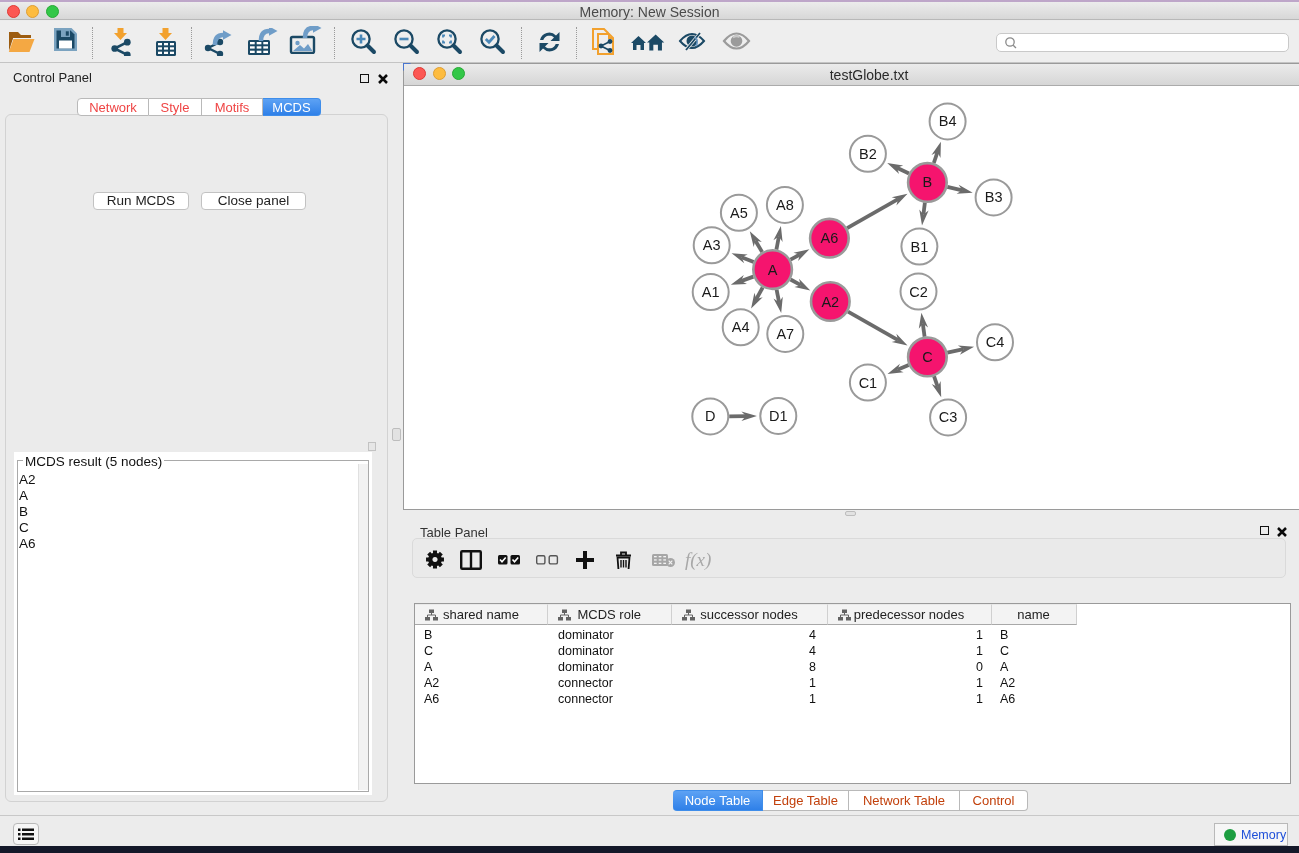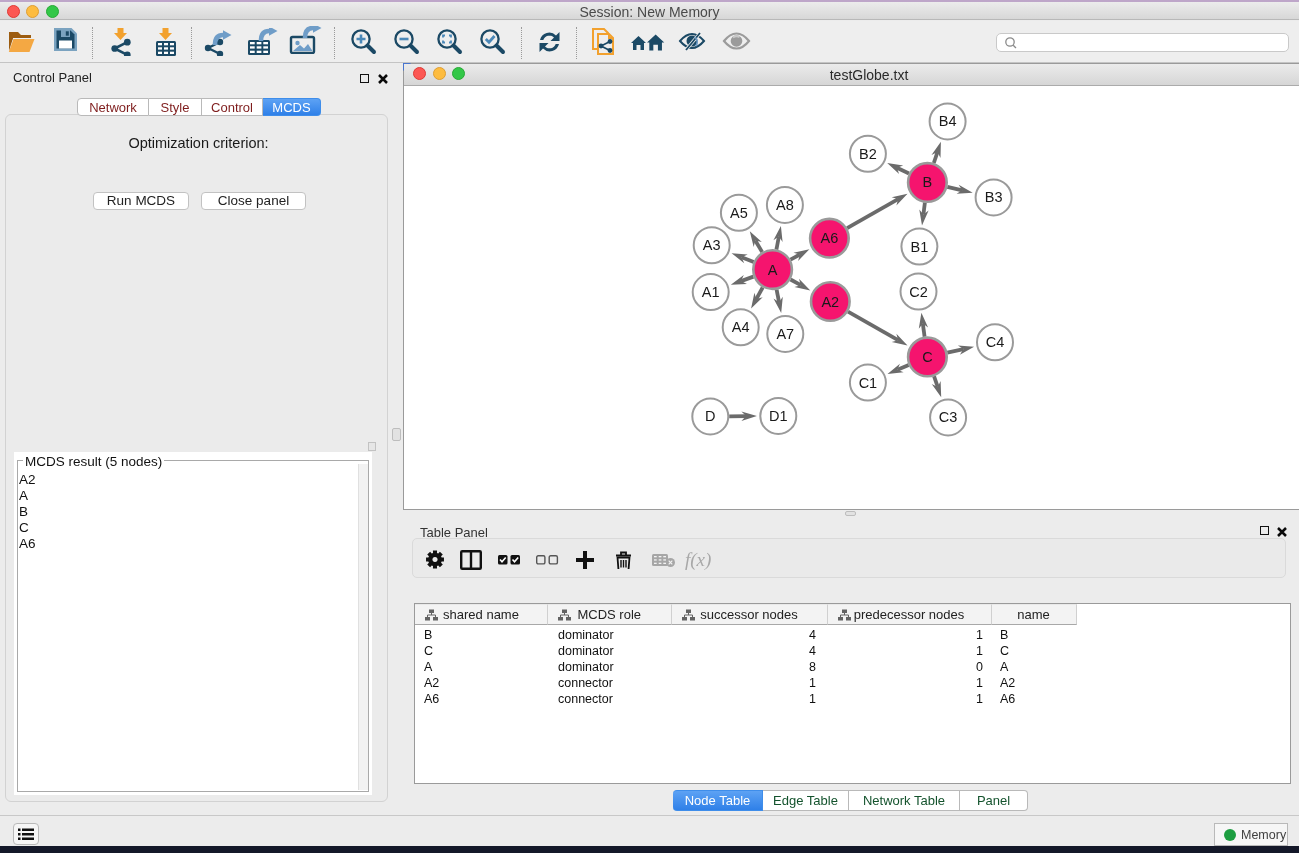--- a/index.html
+++ b/index.html
@@ -11,21 +11,21 @@
 .tl{position:absolute;width:13px;height:13px;border-radius:50%}
 #toolbar{left:0;top:21px;width:1299px;height:42px;background:#eeeeee;border-bottom:1px solid #c4c4c4}
 .sep{position:absolute;top:6px;height:32px;width:0;border-left:1px dotted #9a9a9a}
 .ticon{position:absolute;top:5px}
 #search{position:absolute;left:996px;top:12px;width:293px;height:19px;background:#fff;border:1px solid #c9c9c9;border-radius:5px}
 
 #cpanel{left:0;top:63px;width:391px;height:752px;background:#ececec}
 #cpanel h1{font-size:13px;font-weight:normal;color:#222;position:absolute;left:13px;top:7px}
 .winbtn{position:absolute;top:11px;width:9px;height:9px;border:1.5px solid #111}
 .tabs{position:absolute;display:flex;height:18px;font-size:13px;z-index:2}
-.tab{border:1px solid #b9b9b9;border-left:none;background:#fff;color:#7f1d1d;display:flex;align-items:center;justify-content:center}
+.tab{border:1px solid #b9b9b9;border-left:none;background:#fff;color:#ef4444;display:flex;align-items:center;justify-content:center}
 .tab.first{border-left:1px solid #b9b9b9;border-radius:4px 0 0 4px}
 .tab.sel{background:linear-gradient(#5da2f4,#2f80e8);color:#fff;border-color:#3e8dea;border-radius:0 4px 4px 0}
 #cpbox{position:absolute;left:5px;top:51px;width:383px;height:688px;background:#ebebeb;border:1px solid #d2d2d2;border-radius:6px}
 #optlabel{position:absolute;left:3px;width:100%;top:72px;text-align:center;font-size:14.5px;color:#1a1a1a}
 #dropdown{position:absolute;left:42px;top:96px;width:313px;height:18px;background:#fff;border:1px solid #b9b9b9;border-radius:4px;font-size:14px;color:#111}
 #dropdown span{position:absolute;left:13px;top:1px}
 #stepper{position:absolute;right:-1px;top:-1px;width:18px;height:18px;background:linear-gradient(#6db1f7,#2f7de4);border-radius:0 3px 3px 0;color:#fff}
 .btn{position:absolute;height:18px;background:#fff;border:1px solid #c2c2c2;border-radius:4px;font-size:13.5px;color:#222;text-align:center;line-height:16px}
 
 #resultbox{position:absolute;left:14px;top:389px;width:358px;height:343px;background:#fff}
@@ -40,34 +40,34 @@
 #netcontent{position:absolute;left:0;top:22px;right:0;bottom:0;background:#fff}
 
 #tpanel{left:403px;top:517px;width:896px;height:298px;background:#ececec}
 #tpanel h1{font-size:13px;font-weight:normal;color:#333;position:absolute;left:17px;top:8px}
 #ttoolbar{position:absolute;left:9px;top:21px;width:874px;height:40px;background:#eaeaea;border:1px solid #dadada;border-radius:5px}
 #tablebox{position:absolute;left:11px;top:86px;width:877px;height:181px;background:#fff;border:1px solid #9a9a9a}
 #thead{position:absolute;left:0;top:0;right:0;height:21px;font-size:13px;color:#222}
 .hcell{position:absolute;top:0;height:21px;background:#f3f3f3;border-right:1px solid #d0d0d0;border-bottom:1px solid #a8a8a8;border-top:1px solid #e9e9e9;text-align:center;line-height:19px}
 .trow{position:absolute;font-size:12.5px;color:#111;height:16px;line-height:16px}
 #btabs{position:absolute;display:flex;font-size:13px;height:21px}
-.btab{border:1px solid #b9b9b9;border-left:none;background:#fff;color:#14532d;display:flex;align-items:center;justify-content:center}
+.btab{border:1px solid #b9b9b9;border-left:none;background:#fff;color:#c2410c;display:flex;align-items:center;justify-content:center}
 
 #statusbar{left:0;top:815px;width:1299px;height:31px;background:#ececec;border-top:1px solid #c8c8c8}
 #darkstrip{left:0;top:846px;width:1299px;height:7px;background:#141829}
-#memory{position:absolute;right:11px;top:7px;width:74px;height:23px;background:#f6f6f6;border:1px solid #b9b9b9;font-size:13px;color:#404040}
+#memory{position:absolute;right:11px;top:7px;width:74px;height:23px;background:#f6f6f6;border:1px solid #b9b9b9;font-size:13px;color:#1d4ed8}
 #listbtn{position:absolute;left:13px;top:7px;width:26px;height:22px;background:#f6f6f6;border:1px solid #b9b9b9;border-radius:4px}
 </style></head>
 <body>
 <div class="abs" id="topstrip"></div>
 <div class="abs" id="titlebar">
   <div class="tl" style="left:6.5px;top:3px;background:#fc5753;border:1px solid #df3a35"></div>
   <div class="tl" style="left:26px;top:3px;background:#fdbc40;border:1px solid #de9e33"></div>
   <div class="tl" style="left:46px;top:3px;background:#33c748;border:1px solid #27aa35"></div>
-  <div class="t">Session: New Memory</div>
+  <div class="t">Memory: New Session</div>
 </div>
 <div class="abs" id="toolbar">
   <svg class="ticon" style="left:7px;top:7px" width="28" height="27" viewBox="0 0 28 27">
       <path d="M2 4 L11 4 L14 7 L24 7 L24 10 L6 10 L2 19 Z" fill="#9c5c10"></path>
 <path d="M2 4 L2 23 L6 10 L2 10 Z" fill="#9c5c10"></path>
 <path d="M6.5 11 L27.5 11 L22.5 24 L1.8 24 Z" fill="#f4a843"></path>
     </svg>
     <svg class="ticon" style="left:52px;top:5px" width="27" height="27" viewBox="0 0 27 27">
       <path d="M2 2 L19.5 2 L25 7.5 L25 25 L2 25 Z" fill="#7ba3c0"></path>
 <path d="M4.5 4.5 L18.5 4.5 L22.5 8.5 L22.5 22.5 L4.5 22.5 Z" fill="#1b4965"></path>
@@ -194,25 +194,24 @@
 </div>
 <div class="abs" id="cpanel">
   <h1>Control Panel</h1>
   <div class="winbtn" style="left:360px"></div>
   <svg style="position:absolute;left:377px;top:10px" width="12" height="12">
       <path d="M2 2 L10 10 M10 2 L2 10" stroke="#0a0a0a" stroke-width="2.5"></path>
     </svg>
   <div class="tabs" style="left:77px;top:35px">
     <div class="tab first" style="width:72px">Network</div>
     <div class="tab" style="width:53px">Style</div>
-    <div class="tab" style="width:61px">Control</div>
+    <div class="tab" style="width:61px">Motifs</div>
     <div class="tab sel" style="width:58px">MCDS</div>
   </div>
   <div id="cpbox"></div>
-  <div id="optlabel">Optimization criterion:</div>
   <div class="btn" style="left:93px;top:129px;width:96px">Run MCDS</div>
   <div class="btn" style="left:201px;top:129px;width:105px">Close panel</div>
   <div id="resultbox">
     <div id="fieldset">
         <div id="ftitle">MCDS result (5 nodes)</div>
       </div>
     <div id="rlist">A2<br>A<br>B<br>C<br>A6</div>
     <div id="rscroll"></div>
   </div>
 </div>
@@ -437,21 +436,21 @@
         <span style="position:absolute;left:143px">connector</span>
         <span style="position:absolute;left:256px;width:145px;text-align:right">1</span>
         <span style="position:absolute;left:412px;width:156px;text-align:right">1</span>
         <span style="position:absolute;left:585px">A6</span>
       </div>
   </div>
   <div id="btabs" style="left:270px;top:273px">
     <div class="btab first" style="width:90px;background:linear-gradient(#5da2f4,#2f80e8);color:#fff;border-color:#3e8dea;border-radius:4px 0 0 4px">Node Table</div>
     <div class="btab" style="width:86px">Edge Table</div>
     <div class="btab" style="width:111px">Network Table</div>
-    <div class="btab" style="width:68px;border-radius:0 4px 4px 0">Panel</div>
+    <div class="btab" style="width:68px;border-radius:0 4px 4px 0">Control</div>
   </div>
 </div>
 <div class="abs" style="left:391.5px;top:428px;width:9px;height:13px;background:#e2e2e2;border:1px solid #bdbdbd;border-radius:2px"></div>
 <div class="abs" style="left:845px;top:510.5px;width:11px;height:5px;background:#e2e2e2;border:1px solid #bdbdbd;border-radius:2px"></div>
 <div class="abs" style="left:368px;top:442px;width:8px;height:9px;background:#e6e6e6;border:1px solid #c2c2c2"></div>
 <div class="abs" id="statusbar">
   <div id="listbtn">
       <svg width="18" height="16" style="position:absolute;left:3px;top:2px">
         <g fill="#111">
           <rect x="1" y="2.5" width="2.5" height="2.5"></rect>

